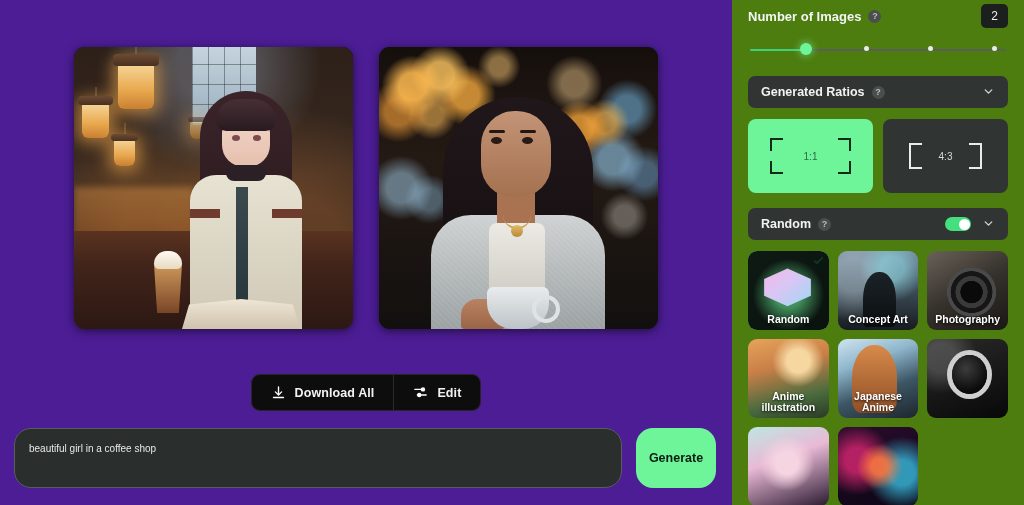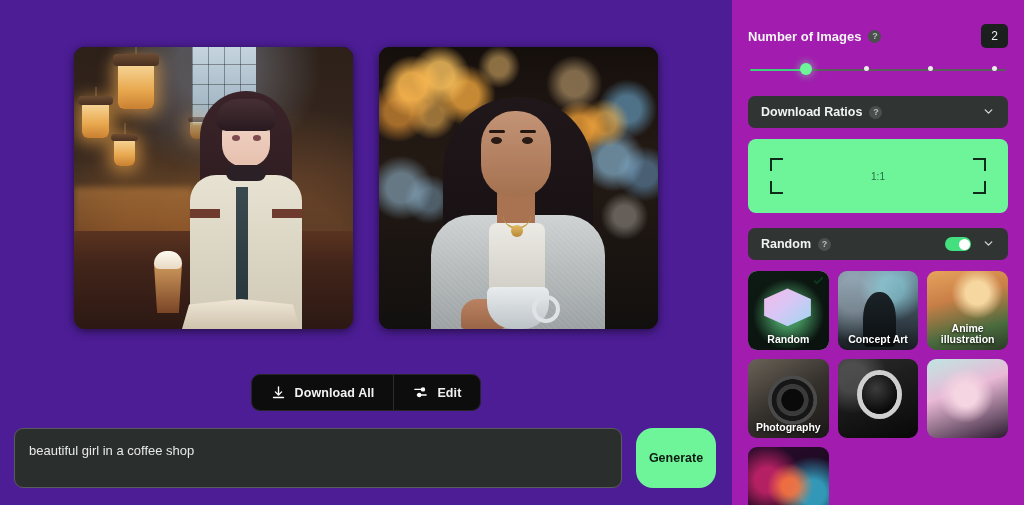--- a/index.html
+++ b/index.html
@@ -242,37 +242,37 @@
   .action-btn + .action-btn { border-left:1px solid #2c2c2c; }
   .action-btn svg { display:block; }
 
   
   .promptbar {
     position:absolute; left:14px; right:16px; bottom:17px;
     display:flex; gap:14px; align-items:stretch; height:60px;
   }
   .prompt-box {
     flex:1; background:#2a2e2d; border:1px solid #585c5b;
-    border-radius:9px; padding:13px 14px;
-    color:#e7e9e8; font-size:13px;
+    border-radius:17px; padding:13px 14px;
+    color:#e7e9e8; font-size:10px;
     font-family:"Liberation Sans", sans-serif;
     resize:none; outline:none; line-height:1.4;
   }
   .generate-btn {
     width:80px; background:#6ef59a; color:#0d1a11;
     border:none; border-radius:17px;
     font-size:12.5px; font-weight:600; cursor:pointer;
     font-family:"Liberation Sans", sans-serif;
   }
 
   
   .panel {
     flex:0 0 292px; width:292px; height:505px;
-    background:#a21caf;
-    padding:24px 16px 0 16px;
+    background:#4d7c0f;
+    padding:4px 16px 0 16px;
     overflow:hidden; position:relative;
   }
   .row-head {
     display:flex; align-items:center; justify-content:space-between;
     height:24px;
   }
   .row-head .lbl {
     display:flex; align-items:center; gap:7px;
     color:#f3f5f4; font-size:13px; font-weight:700;
   }
@@ -552,37 +552,44 @@
       <div class="track"></div>
       <div class="track-fill"></div>
       <div class="tick" style="left:116px"></div>
       <div class="tick" style="left:180px"></div>
       <div class="tick" style="left:244px"></div>
       <div class="thumb"></div>
     </div>
 
     <div class="section-bar">
       <div class="lbl">
-        <span>Download Ratios</span>
+        <span>Generated Ratios</span>
         <span class="help">?</span>
       </div>
       <span class="chev">
         <svg width="13" height="13" viewBox="0 0 24 24" fill="none" stroke="#cfd3d2" stroke-width="2.6" stroke-linecap="round" stroke-linejoin="round">
             <path d="M6 9l6 6 6-6"></path>
           </svg>
       </span>
     </div>
 
     <div class="ratios">
       <div class="ratio active">
         <span class="corner c-tl"></span>
           <span class="corner c-tr"></span>
         <span class="corner c-bl"></span>
           <span class="corner c-br"></span>
         <span class="txt">1:1</span>
+      </div>
+      <div class="ratio">
+        <span class="corner c-tl" style="left:26px;top:24px"></span>
+          <span class="corner c-tr" style="right:26px;top:24px"></span>
+        <span class="corner c-bl" style="left:26px;bottom:24px"></span>
+          <span class="corner c-br" style="right:26px;bottom:24px"></span>
+        <span class="txt">4:3</span>
       </div>
     </div>
 
     <div class="section-bar">
       <div class="lbl">
         <span>Random</span>
         <span class="help">?</span>
       </div>
       <div class="bar-right">
         <span class="toggle"></span>
@@ -605,30 +612,34 @@
         </span>
         <span class="name">Random</span>
       </div>
 
       <div class="style-card">
         <span class="thumb-bg th-concept"></span>
         <span class="name">Concept Art</span>
       </div>
 
       <div class="style-card">
+        <span class="thumb-bg th-photo"></span>
+        <span class="name">Photography</span>
+      </div>
+
+      <div class="style-card">
         <span class="thumb-bg th-animeill"></span>
         <span class="name">Anime illustration</span>
       </div>
 
+
       <div class="style-card">
-        <span class="thumb-bg th-photo"></span>
-        <span class="name">Photography</span>
-      </div>
-
-
+        <span class="thumb-bg th-jp"></span>
+        <span class="name">Japanese Anime</span>
+      </div>
 
       <div class="style-card">
         <span class="thumb-bg th-astro"></span>
         <span class="name"></span>
       </div>
 
       <div class="style-card">
         <span class="thumb-bg th-pink"></span>
         <span class="name"></span>
       </div>

